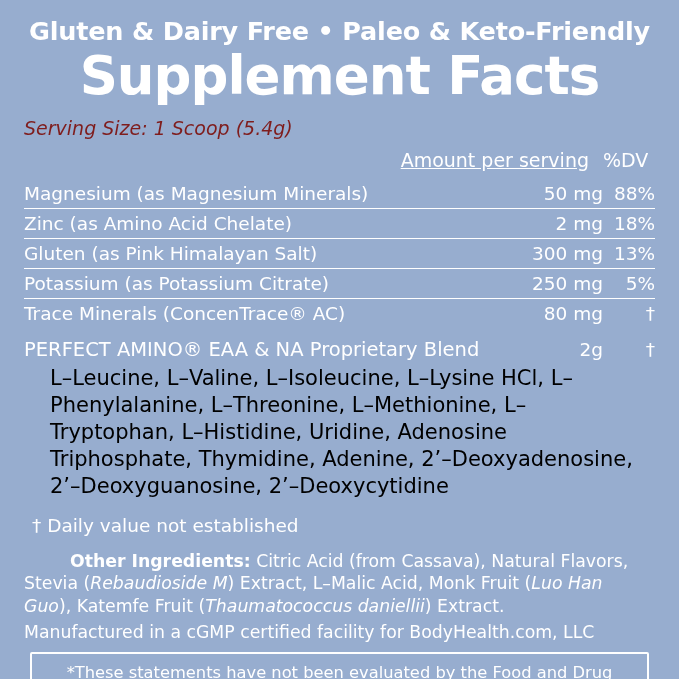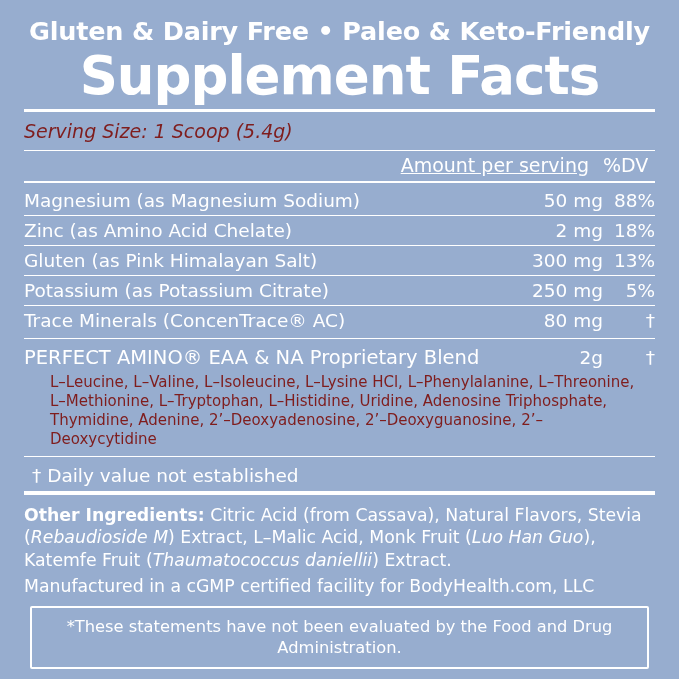--- a/index.html
+++ b/index.html
@@ -81,37 +81,37 @@
   table.facts tr.first-row td { border-top: none; }
   td.nutrient { padding-left: 8px; }
   td.amount { text-align: right; white-space: nowrap; padding-right: 14px; }
   td.dv { text-align: right; width: 52px; white-space: nowrap; }
 
   .blend-name {
     font-size: 19.5px;
     padding-left: 8px;
   }
   .blend-list {
-    font-size: 15px;
+    font-size: 21px;
     line-height: 1.28;
     padding: 0 8px 4px 26px;
-    color: #7f1d1d;
+    color: #000000;
   }
   .daily-note {
     font-size: 18.5px;
     padding: 5px 0 4px 8px;
     color: #ffffff;
   }
   .other {
     font-size: 17.3px;
     line-height: 1.3;
     color: #ffffff;
     padding: 3px 0 2px 0;
   }
-  .other b { font-weight: bold; }
+  .other b { font-weight: bold; margin-left: 46px; }
   .other i { }
   .mfg {
     font-size: 17.3px;
     line-height: 1.3;
     color: #ffffff;
     padding: 2px 0 0 0;
   }
   .disclaimer {
     margin: 8px 6px 0 6px;
     border: 2.5px solid #ffffff;
@@ -144,21 +144,21 @@
   <div class="amount-header">
     <span class="aps">Amount per serving</span>
     <span class="dv">%DV</span>
   </div>
 
   <div class="rule rule-med"></div>
 
   <table class="facts">
     <tbody>
       <tr class="row first-row">
-        <td class="nutrient">Magnesium (as Magnesium Sodium)</td>
+        <td class="nutrient">Magnesium (as Magnesium Minerals)</td>
         <td class="amount">50 mg</td>
         <td class="dv">88%</td>
       </tr>
       <tr class="row">
         <td class="nutrient">Zinc (as Amino Acid Chelate)</td>
         <td class="amount">2 mg</td>
         <td class="dv">18%</td>
       </tr>
       <tr class="row">
         <td class="nutrient">Gluten (as Pink Himalayan Salt)</td>

